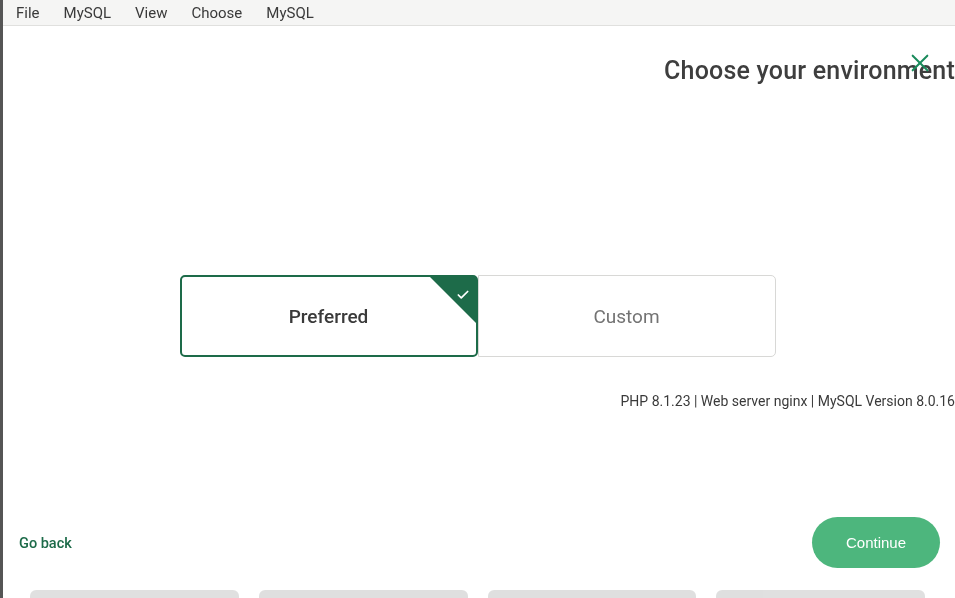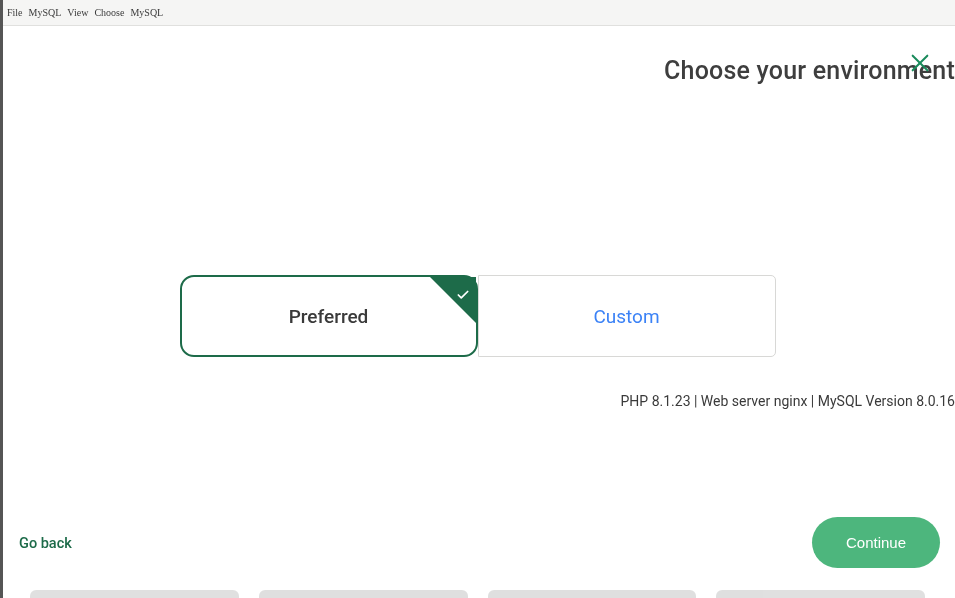--- a/index.html
+++ b/index.html
@@ -22,25 +22,24 @@
     .menubar {
       height: 26px;
       background: #f5f5f4;
       border-bottom: 1px solid #e0e0de;
       display: flex;
       align-items: center;
       padding-left: 4px;
       gap: 0;
     }
     .menubar-item {
-      padding: 3px 3px;
-      font-size: 10px;
+      padding: 3px 12px;
+      font-size: 15px;
       color: #3a3a3a;
       cursor: default;
-      font-family: Liberation Serif, serif;
     }
     .content {
       position: relative;
       height: calc(100% - 26px);
       padding-top: 30px;
     }
     .title {
       text-align: right;
       font-size: 25px;
       font-weight: 500;
@@ -64,39 +63,39 @@
       gap: 0;
     }
     .option-card {
       width: 298px;
       height: 82px;
       border: 1px solid #d8d8d6;
       display: flex;
       align-items: center;
       justify-content: center;
       font-size: 19px;
-      color: #3b82f6;
+      color: #737373;
       position: relative;
       cursor: pointer;
       background: #fff;
     }
     .option-card:first-child {
       border-top-left-radius: 5px;
       border-bottom-left-radius: 5px;
     }
     .option-card:last-child {
       border-top-right-radius: 5px;
       border-bottom-right-radius: 5px;
       border-left: none;
     }
     .option-card.selected {
       border: 2px solid #1d6b49;
       color: #3a3a3a;
       font-weight: 500;
-      border-radius: 14px;
+      border-radius: 5px;
     }
     .option-card.selected + .option-card {
       border-left: 1px solid #d8d8d6;
     }
     .corner-triangle {
       position: absolute;
       top: 0;
       right: 0;
       width: 0;
       height: 0;

